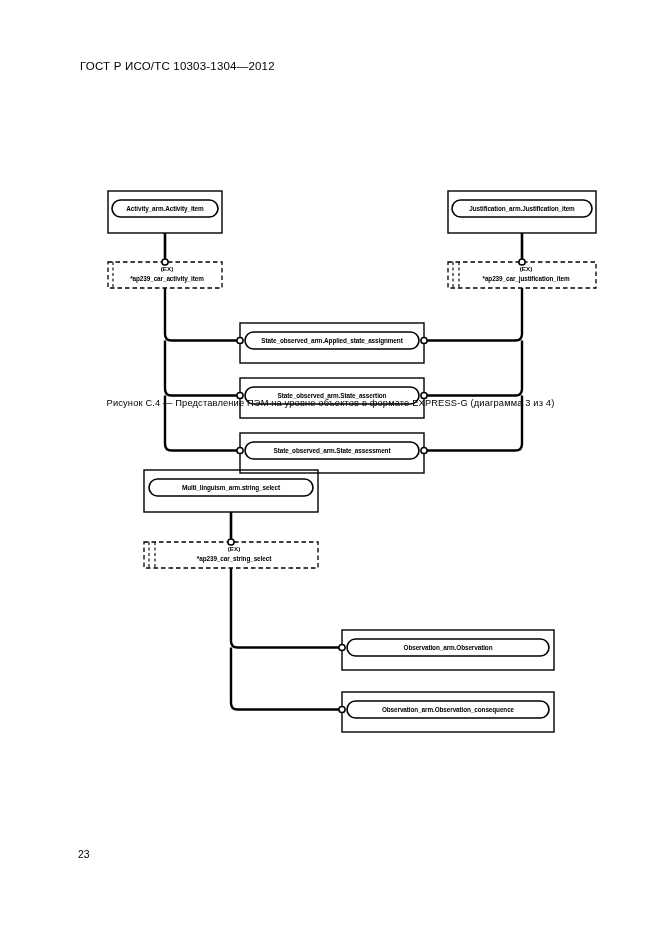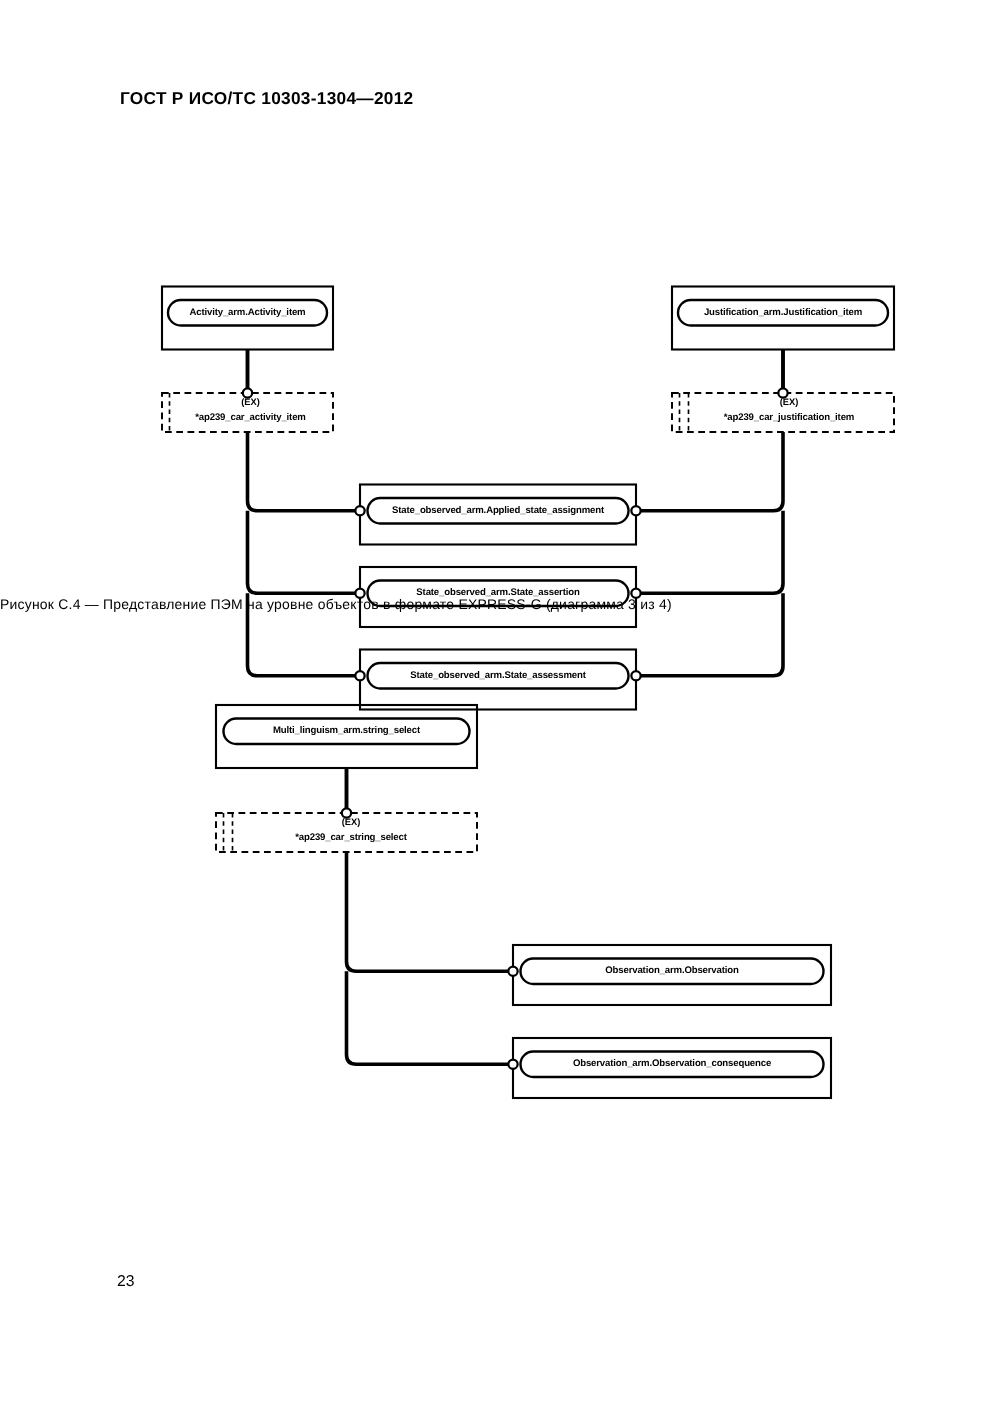--- a/index.html
+++ b/index.html
@@ -18,38 +18,39 @@
     background: #ffffff;
     overflow: hidden;
   }
 
   
   .doc-header {
     position: absolute;
     left: 80px;
     top: 60px;
     font-size: 11.5px;
-    font-weight: bold;
+    font-weight: normal;
     letter-spacing: 0.2px;
     white-space: nowrap;
   }
 
   
   .page-number {
     position: absolute;
     left: 78px;
     top: 848px;
     font-size: 10.5px;
   }
 
   
   .figure-caption {
     position: absolute;
     left: 0;
     width: 661px;
+    text-align: center;
     font-size: 9.3px;
     letter-spacing: 0.15px;
     white-space: nowrap;
   }
   #caption-c4 { top: 398px; }
   #caption-c5 { top: 751px; }
 
   
   .diagram {
     position: absolute;

